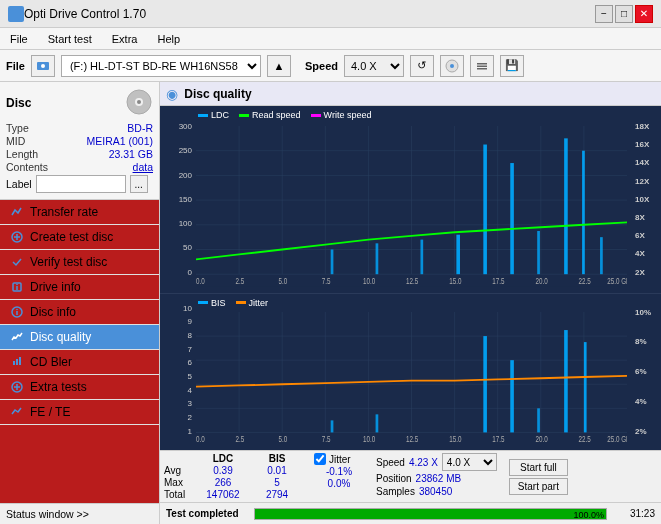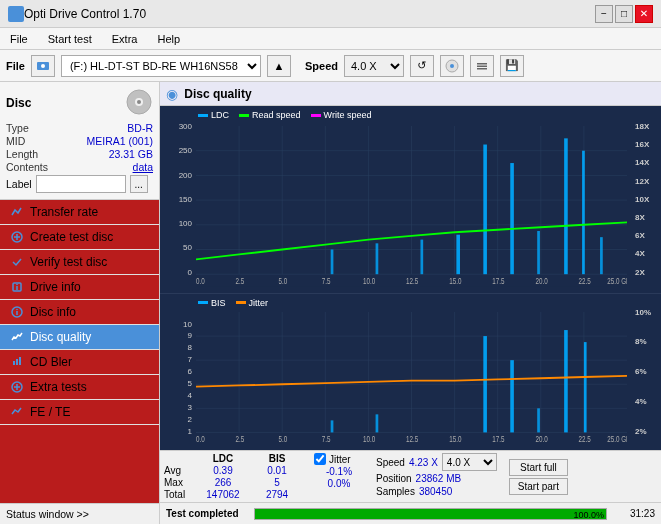--- a/index.html
+++ b/index.html
@@ -432,21 +432,21 @@
         <div class="chart-legend">
           <div class="legend-item">
             <div class="legend-dot" style="background:#00aaff;"></div>
             <span>BIS</span>
           </div>
           <div class="legend-item">
             <div class="legend-dot" style="background:#ff8800;"></div>
             <span>Jitter</span>
           </div>
         </div>
-        <div class="y-axis-labels" style="top:26px; bottom:14px;">
+        <div class="y-axis-labels" style="top:10px; bottom:14px;">
           <span>10</span>
             <span>9</span>
             <span>8</span>
             <span>7</span>
             <span>6</span>
             <span>5</span>
             <span>4</span>
             <span>3</span>
             <span>2</span>
             <span>1</span>

